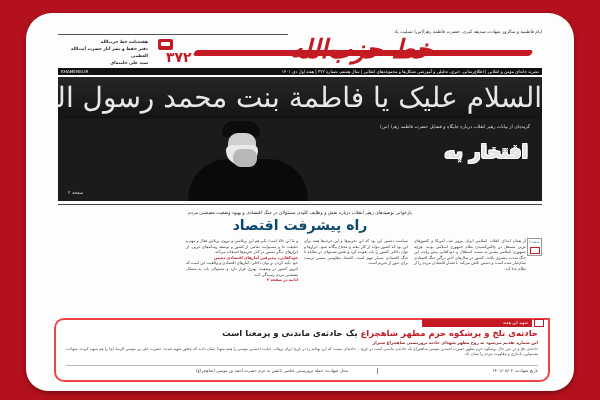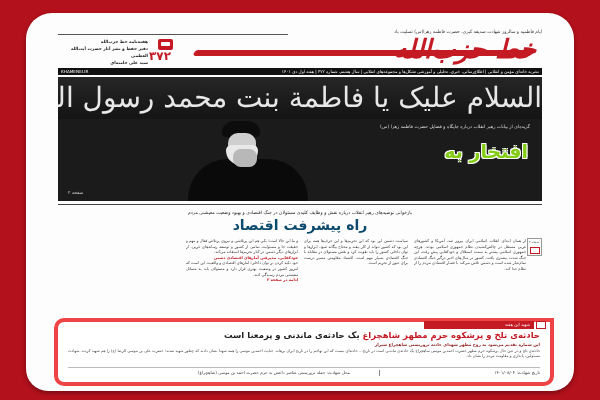--- a/index.html
+++ b/index.html
@@ -18,24 +18,24 @@
   .inner { position:absolute; left:32px; top:0; width:484px; height:100%; }
   .topline {
     position:absolute; left:0; top:16px; width:484px; height:10px;
     direction:rtl; font-size:4.5px; color:#333; white-space:nowrap;
   }
   .topline .rule { position:absolute; left:0; top:5px; width:230px; height:1px; background:#555; }
   .masthead { position:absolute; left:0; top:23px; width:484px; height:26px; }
   .logo-text {
     position:absolute; left:128px; top:0; width:350px; height:26px;
     direction:rtl; color:#c41a24; font-weight:bold; font-size:26px; line-height:26px;
-    text-align:right; letter-spacing:-1px; font-style:italic;
+    text-align:center; letter-spacing:-1px; font-style:italic;
   }
   .logo-text .bar { position:absolute; left:8px; right:4px; top:14px; height:6px; background:#c41a24; border-radius:3px; transform:skewX(-25deg); }
-  .issue-no { position:absolute; left:91px; top:13px; font-size:12px; color:#c41a24; font-weight:bold; }
+  .issue-no { position:absolute; left:108px; top:13px; font-size:14px; color:#c41a24; font-weight:bold; }
   .badge-red { position:absolute; left:100px; top:3px; width:15px; height:11px; background:#c41a24; border-radius:2px; }
   .badge-red .w { position:absolute; left:3px; top:3px; width:9px; height:4px; background:#fff; border-radius:1px; }
   .side-note {
     position:absolute; left:0; top:2px; width:90px; direction:rtl; text-align:right;
     font-size:4.3px; line-height:7px; color:#222; font-weight:bold;
   }
   .infobar {
     position:absolute; left:0; top:55px; width:484px; height:7px; background:#111;
     color:#fff; font-size:4.2px; line-height:7px; direction:rtl; white-space:nowrap; overflow:hidden;
     padding-right:3px; box-sizing:border-box;
@@ -57,21 +57,21 @@
   .figure .face { position:absolute; left:50px; top:14px; width:28px; height:26px; background:#cfcfcf; border-radius:10px 10px 14px 14px; }
   .figure .beard { position:absolute; left:48px; top:26px; width:32px; height:20px; background:#e9e9e9; border-radius:6px 6px 16px 16px; }
   .figure .hands { position:absolute; left:55px; top:30px; width:24px; height:18px; background:#b8b8b8; border-radius:8px; }
   .figure .robe { position:absolute; left:10px; top:40px; width:120px; height:44px; background:#0a0a0a; border-radius:40px 40px 0 0; }
   .hero-sub {
     position:absolute; right:12px; top:46px; width:150px; direction:rtl; text-align:right;
     color:#ddd; font-size:4.6px; line-height:7px;
   }
   .hero-title {
     position:absolute; right:14px; top:64px; direction:rtl; text-align:right;
-    color:#84cc16; font-weight:bold; font-size:19px; line-height:21px;
+    color:#e5e5e5; font-weight:bold; font-size:19px; line-height:21px;
     text-shadow:1px 1px 0 #fff, -1px -1px 0 #fff, 1px -1px 0 #fff, -1px 1px 0 #fff;
   }
   .hero-page { position:absolute; left:10px; bottom:6px; color:#ccc; font-size:4.5px; }
   .sep { position:absolute; left:0; top:191px; width:484px; height:1px; background:#444; }
   .kicker {
     position:absolute; left:0; top:197px; width:484px; direction:rtl; text-align:center;
     font-size:4.6px; color:#222;
   }
   .headline {
     position:absolute; left:0; top:203px; width:484px; direction:rtl; text-align:center;
@@ -81,21 +81,21 @@
   .col {
     position:absolute; top:0; height:80px; font-size:3.8px; line-height:5.6px; color:#333;
     text-align:justify; overflow:hidden; direction:rtl;
   }
   .col .hl { color:#c41a24; font-weight:bold; }
   .col-icon { position:absolute; right:0; top:0; width:13px; height:16px; border:1px solid #999; }
   .col-icon .lbl { position:absolute; left:1px; top:1px; font-size:3px; color:#555; }
   .col-icon .box { position:absolute; left:2px; top:8px; width:8px; height:5px; border:1px solid #c41a24; }
   .box2 {
     position:absolute; left:-4px; top:305px; width:492px; height:60px;
-    border:4px solid #ef4444; border-radius:10px 0 10px 10px; background:#fff;
+    border:2px solid #ef4444; border-radius:10px 0 10px 10px; background:#fff;
   }
   .box2-tag {
     position:absolute; right:16px; top:-1px; height:8px; width:110px; background:#c41a24;
     color:#fff; font-size:4.2px; line-height:8px; direction:rtl; text-align:right; padding-right:4px; box-sizing:border-box;
   }
   .box2-tagicon { position:absolute; right:4px; top:-1px; width:10px; height:8px; border:1px solid #c41a24; background:#fff; box-sizing:border-box; }
   .box2-title {
     position:absolute; right:10px; top:8px; direction:rtl; text-align:right; font-size:8.5px; font-weight:bold; color:#222;
     white-space:nowrap;
   }

